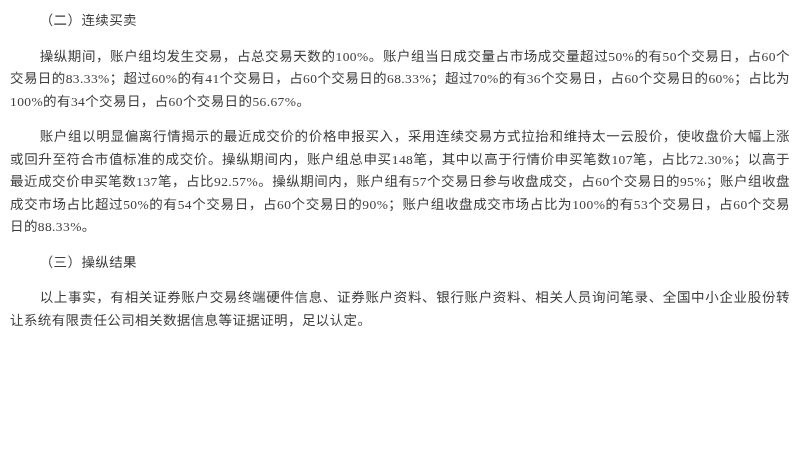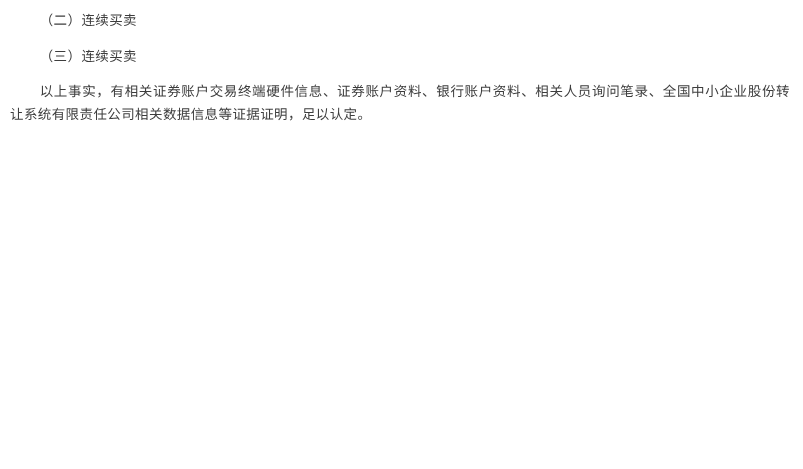--- a/index.html
+++ b/index.html
@@ -30,16 +30,18 @@
   }
   .block.heading {
     text-align: left;
   }
 </style>
 </head>
 <body>
 
 <div class="page">
   <p class="block heading">（二）连续买卖</p>
-  <p class="block heading">（三）连续买卖</p>
+  <p class="block">操纵期间，账户组均发生交易，占总交易天数的100%。账户组当日成交量占市场成交量超过50%的有50个交易日，占60个交易日的83.33%；超过60%的有41个交易日，占60个交易日的68.33%；超过70%的有36个交易日，占60个交易日的60%；占比为100%的有34个交易日，占60个交易日的56.67%。</p>
+  <p class="block">账户组以明显偏离行情揭示的最近成交价的价格申报买入，采用连续交易方式拉抬和维持太一云股价，使收盘价大幅上涨或回升至符合市值标准的成交价。操纵期间内，账户组总申买148笔，其中以高于行情价申买笔数107笔，占比72.30%；以高于最近成交价申买笔数137笔，占比92.57%。操纵期间内，账户组有57个交易日参与收盘成交，占60个交易日的95%；账户组收盘成交市场占比超过50%的有54个交易日，占60个交易日的90%；账户组收盘成交市场占比为100%的有53个交易日，占60个交易日的88.33%。</p>
+  <p class="block heading">（三）操纵结果</p>
   <p class="block">以上事实，有相关证券账户交易终端硬件信息、证券账户资料、银行账户资料、相关人员询问笔录、全国中小企业股份转让系统有限责任公司相关数据信息等证据证明，足以认定。</p>
 
 </div>
 
 </body></html>

